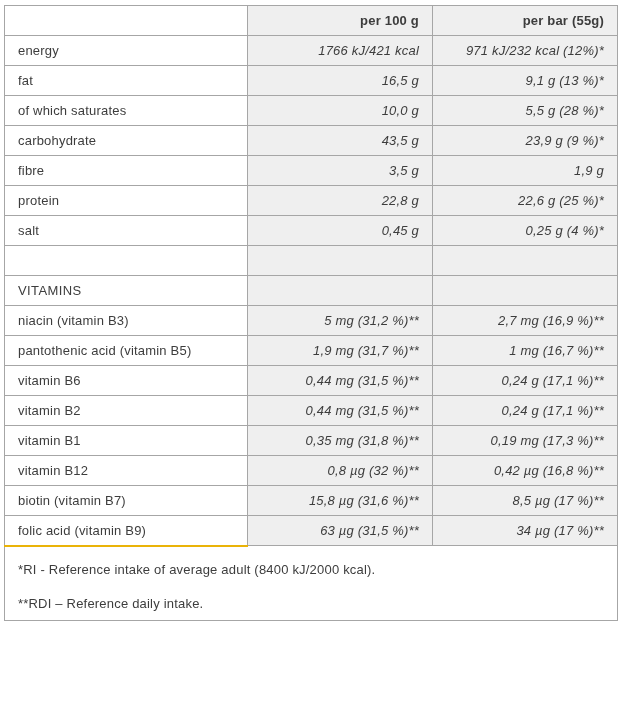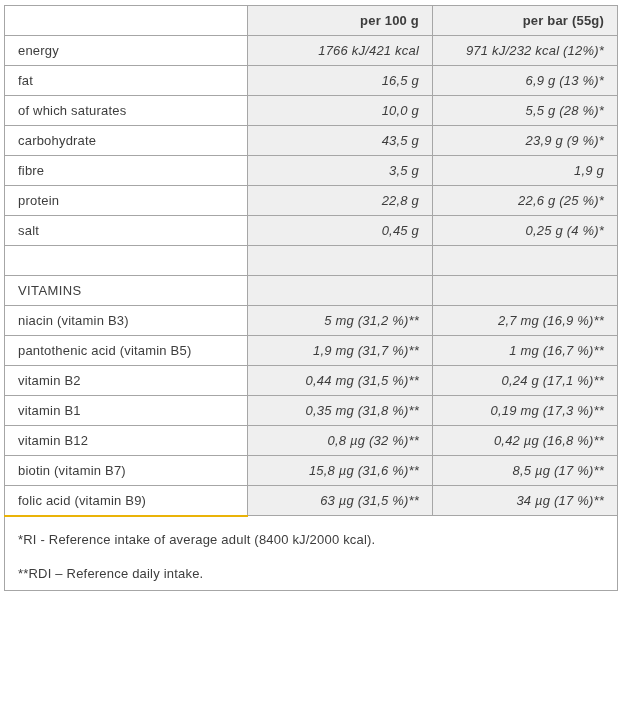--- a/index.html
+++ b/index.html
@@ -90,21 +90,21 @@
     </thead>
     <tbody>
         <tr>
           <td class="label-cell">energy</td>
           <td class="value-cell">1766 kJ/421 kcal</td>
           <td class="value-cell">971 kJ/232 kcal (12%)*</td>
         </tr>
         <tr>
           <td class="label-cell">fat</td>
           <td class="value-cell">16,5 g</td>
-          <td class="value-cell">6,9 g (13 %)*</td>
+          <td class="value-cell">9,1 g (13 %)*</td>
         </tr>
         <tr>
           <td class="label-cell">of which saturates</td>
           <td class="value-cell">10,0 g</td>
           <td class="value-cell">5,5 g (28 %)*</td>
         </tr>
         <tr>
           <td class="label-cell">carbohydrate</td>
           <td class="value-cell">43,5 g</td>
           <td class="value-cell">23,9 g (9 %)*</td>
@@ -138,20 +138,25 @@
           <td class="label-cell">niacin (vitamin B3)</td>
           <td class="value-cell">5 mg (31,2 %)**</td>
           <td class="value-cell">2,7 mg (16,9 %)**</td>
         </tr>
         <tr>
           <td class="label-cell">pantothenic acid (vitamin B5)</td>
           <td class="value-cell">1,9 mg (31,7 %)**</td>
           <td class="value-cell">1 mg (16,7 %)**</td>
         </tr>
         <tr>
+          <td class="label-cell">vitamin B6</td>
+          <td class="value-cell">0,44 mg (31,5 %)**</td>
+          <td class="value-cell">0,24 g (17,1 %)**</td>
+        </tr>
+        <tr>
           <td class="label-cell">vitamin B2</td>
           <td class="value-cell">0,44 mg (31,5 %)**</td>
           <td class="value-cell">0,24 g (17,1 %)**</td>
         </tr>
         <tr>
           <td class="label-cell">vitamin B1</td>
           <td class="value-cell">0,35 mg (31,8 %)**</td>
           <td class="value-cell">0,19 mg (17,3 %)**</td>
         </tr>
         <tr>

